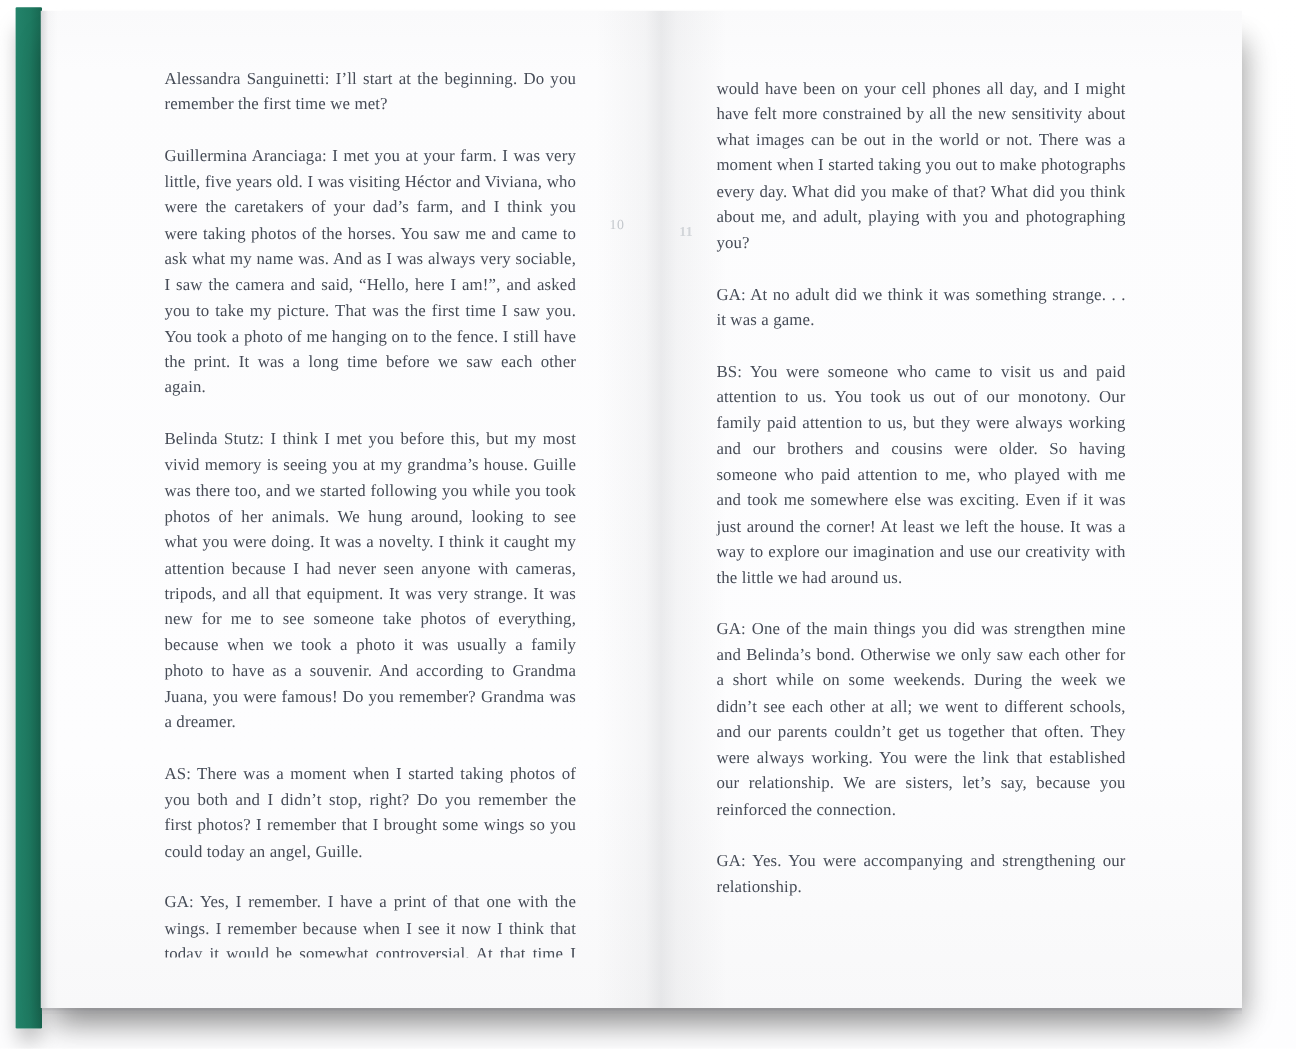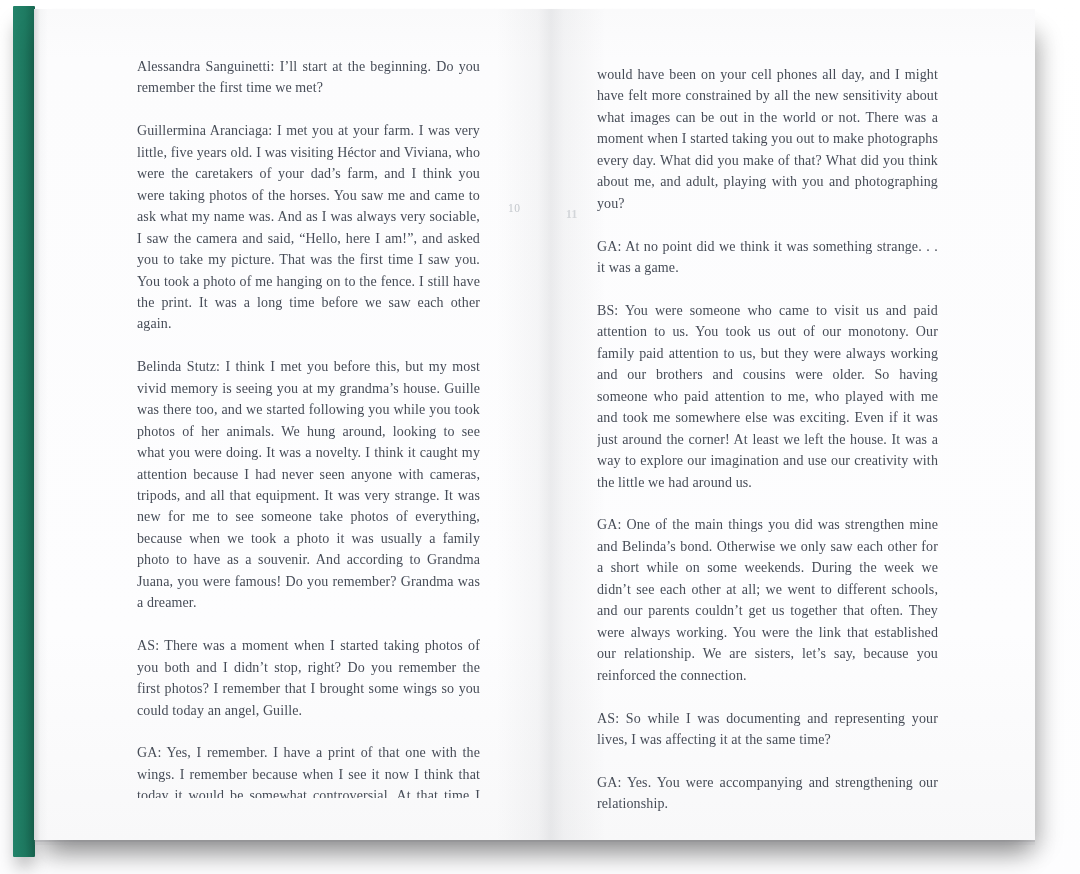--- a/index.html
+++ b/index.html
@@ -82,21 +82,20 @@
   }
   .page-column p {
     margin: 0 0 21.45px 0;
   }
   .col-left  { left: 103px; top: 47px; width: 343px; height: 742px; }
   .col-right { left: 563px; top: 55px; width: 341px; height: 748px; }
   .folio {
     position: absolute;
     font-size: 11.5px;
     letter-spacing: 0.4px;
-    margin-top: 20px;
   }
   .folio-left  { left: 474px; top: 173px; color: #c3c7cc; }
   .folio-right { left: 532px; top: 179px; color: #d2d5d9; font-weight: bold; }
 </style>
 </head>
 <body>
 
 <div class="stage">
   <div class="book">
     <div class="cover-edge"></div>
@@ -111,22 +110,21 @@
         <p>Alessandra Sanguinetti: I’ll start at the beginning. Do you remember the first time we met?</p>
         <p>Guillermina Aranciaga: I met you at your farm. I was very little, five years old. I was visiting Héctor and Viviana, who were the caretakers of your dad’s farm, and I think you were taking photos of the horses. You saw me and came to ask what my name was. And as I was always very sociable, I saw the camera and said, “Hello, here I am!”, and asked you to take my picture. That was the first time I saw you. You took a photo of me hanging on to the fence. I still have the print. It was a long time before we saw each other again.</p>
         <p>Belinda Stutz: I think I met you before this, but my most vivid memory is seeing you at my grandma’s house. Guille was there too, and we started following you while you took photos of her animals. We hung around, looking to see what you were doing. It was a novelty. I think it caught my attention because I had never seen anyone with cameras, tripods, and all that equipment. It was very strange. It was new for me to see someone take photos of everything, because when we took a photo it was usually a family photo to have as a souvenir. And according to Grandma Juana, you were famous! Do you remember? Grandma was a dreamer.</p>
         <p>AS: There was a moment when I started taking photos of you both and I didn’t stop, right? Do you remember the first photos? I remember that I brought some wings so you could today an angel, Guille.</p>
         <p>GA: Yes, I remember. I have a print of that one with the wings. I remember because when I see it now I think that today it would be somewhat controversial. At that time I was very small and I already had breasts and I don’t have a bra, I don’t have anything on. Today they would cancel us, which would be a shame. [laughter]</p>
 
       </div>
 
       <div class="page-column col-right">
         <p>would have been on your cell phones all day, and I might have felt more constrained by all the new sensitivity about what images can be out in the world or not. There was a moment when I started taking you out to make photographs every day. What did you make of that? What did you think about me, and adult, playing with you and photographing you?</p>
-        <p>GA: At no point did we think it was something strange. . . it was a game.</p>
+        <p>GA: At no adult did we think it was something strange. . . it was a game.</p>
         <p>BS: You were someone who came to visit us and paid attention to us. You took us out of our monotony. Our family paid attention to us, but they were always working and our brothers and cousins were older. So having someone who paid attention to me, who played with me and took me somewhere else was exciting. Even if it was just around the corner! At least we left the house. It was a way to explore our imagination and use our creativity with the little we had around us.</p>
         <p>GA: One of the main things you did was strengthen mine and Belinda’s bond. Otherwise we only saw each other for a short while on some weekends. During the week we didn’t see each other at all; we went to different schools, and our parents couldn’t get us together that often. They were always working. You were the link that established our relationship. We are sisters, let’s say, because you reinforced the connection.</p>
-        <p>AS: So while I was documenting and representing your lives, I was affecting it at the same time?</p>
         <p>GA: Yes. You were accompanying and strengthening our relationship.</p>
 
       </div>
     </div>
   </div>
 </div>
 
 </body></html>

